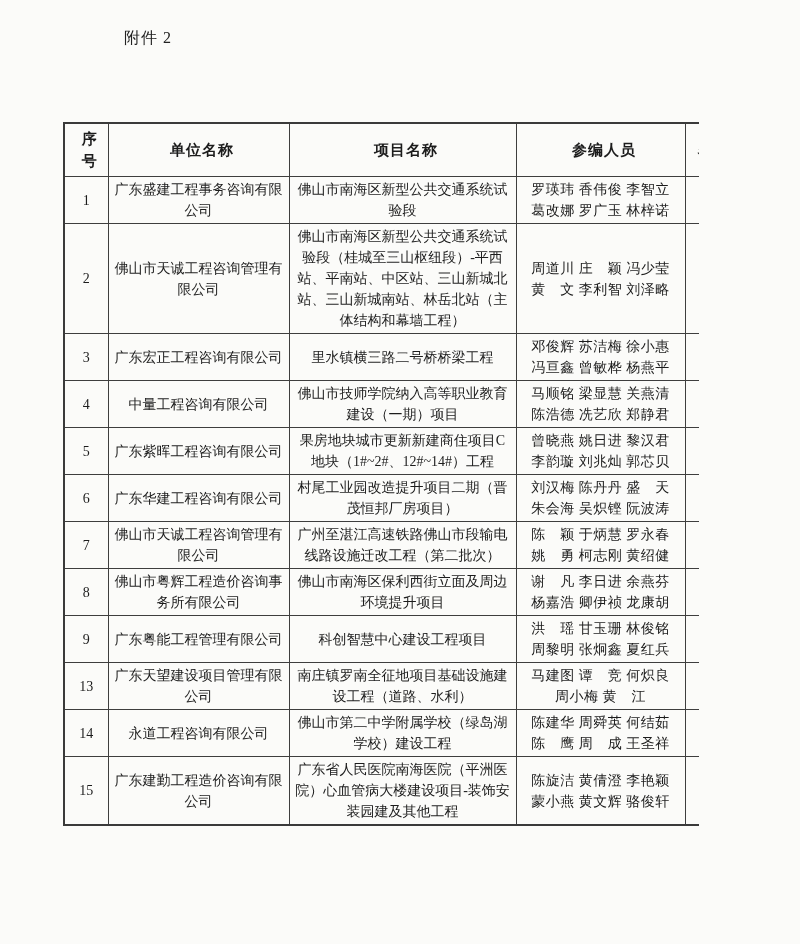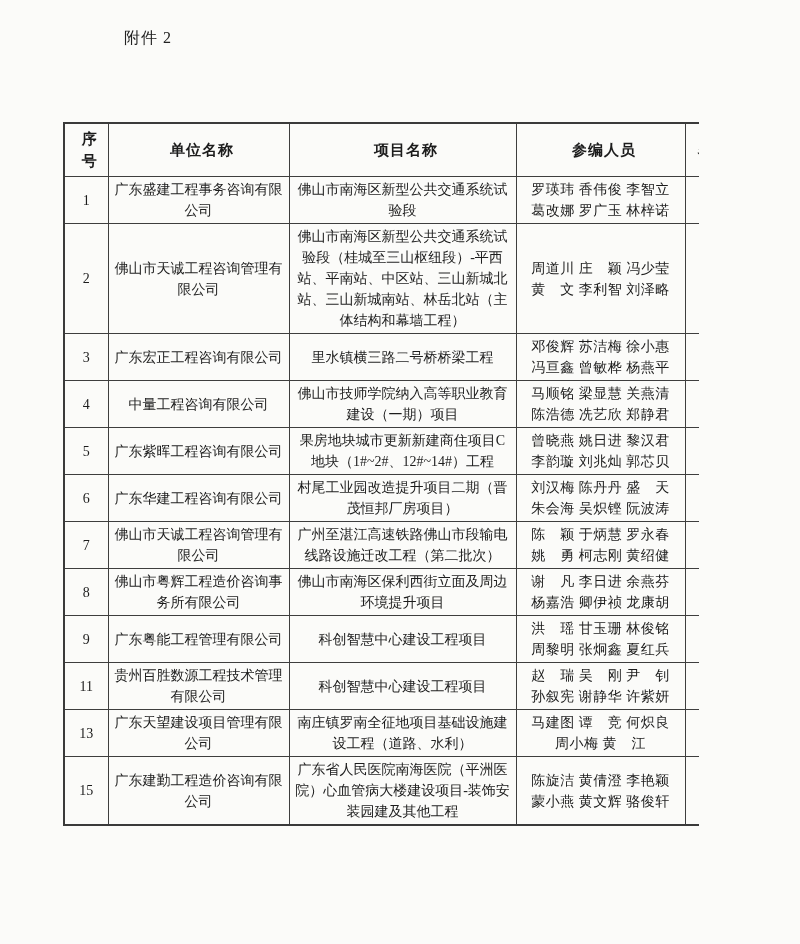--- a/index.html
+++ b/index.html
@@ -130,33 +130,33 @@
         </tr>
         <tr>
           <td class="serial">9</td>
           <td class="unit">广东粤能工程管理有限公司</td>
           <td class="project">科创智慧中心建设工程项目</td>
           <td class="members">洪　瑶 甘玉珊 林俊铭
 周黎明 张炯鑫 夏红兵</td>
           <td class="rank">1</td>
         </tr>
         <tr>
-          <td class="serial">11</td>
-          <td class="unit">贵州百胜数源工程技术管理有限公司</td>
-          <td class="project">科创智慧中心建设工程项目</td>
-          <td class="members">赵　瑞 吴　刚 尹　钊
-孙叙宪 谢静华 许紫妍</td>
-          <td class="rank">2</td>
-        </tr>
-        <tr>
           <td class="serial">13</td>
           <td class="unit">广东天望建设项目管理有限公司</td>
           <td class="project">南庄镇罗南全征地项目基础设施建设工程（道路、水利）</td>
           <td class="members">马建图 谭　竞 何炽良
 周小梅 黄　江</td>
+          <td class="rank">2</td>
+        </tr>
+        <tr>
+          <td class="serial">14</td>
+          <td class="unit">永道工程咨询有限公司</td>
+          <td class="project">佛山市第二中学附属学校（绿岛湖学校）建设工程</td>
+          <td class="members">陈建华 周舜英 何结茹
+陈　鹰 周　成 王圣祥</td>
           <td class="rank">2</td>
         </tr>
         <tr>
           <td class="serial">15</td>
           <td class="unit">广东建勤工程造价咨询有限公司</td>
           <td class="project">广东省人民医院南海医院（平洲医院）心血管病大楼建设项目-装饰安装园建及其他工程</td>
           <td class="members">陈旋洁 黄倩澄 李艳颖
 蒙小燕 黄文辉 骆俊轩</td>
           <td class="rank">2</td>
         </tr>

